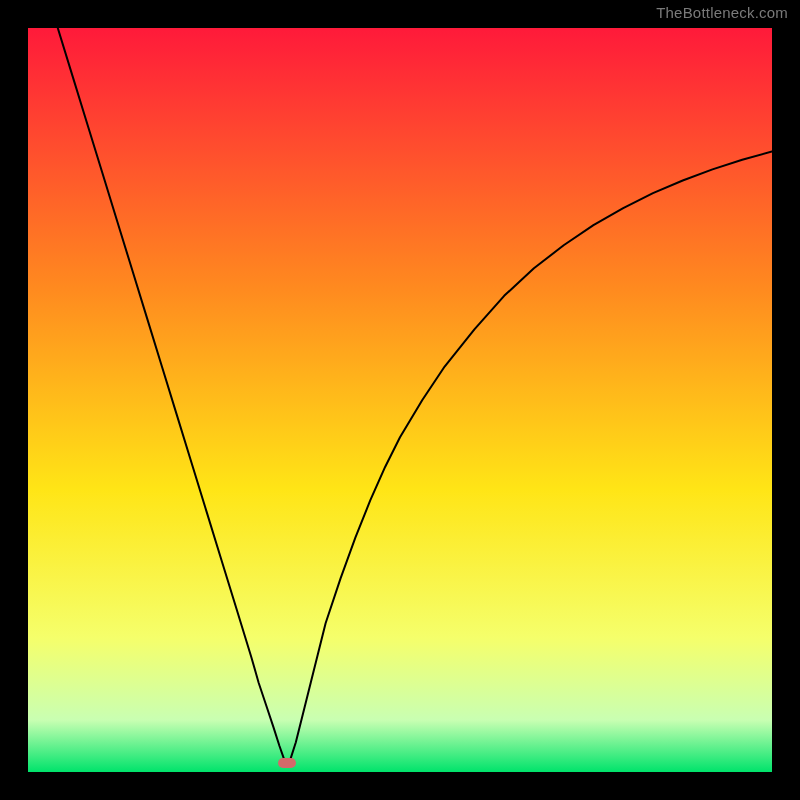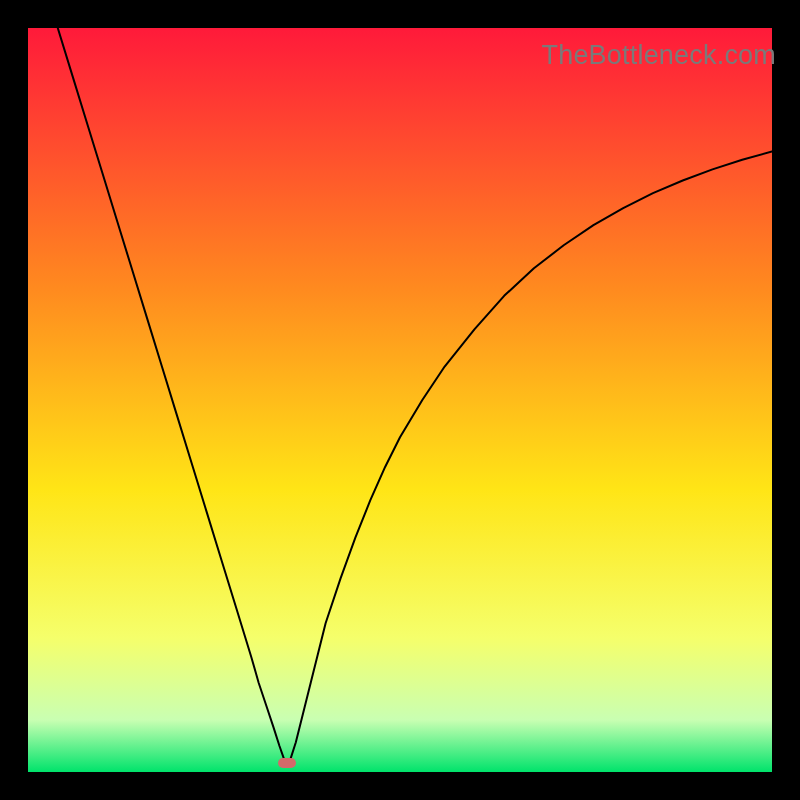--- a/index.html
+++ b/index.html
@@ -22,26 +22,25 @@
   .plot {
     position: absolute;
     left: 0;
     top: 0;
     width: 744px;
     height: 744px;
   }
   .watermark {
     position: absolute;
     top: 4px;
-    right: 24px;
+    right: 12px;
     color: #7a7a7a;
-    font-size: 27px;
+    font-size: 15px;
     font-weight: 500;
     letter-spacing: 0.2px;
-    margin-top: 36px;
   }
   .marker {
     position: absolute;
     width: 18px;
     height: 10px;
     border-radius: 5px;
     transform: translate(-50%, -50%);
   }
 </style>
 </head>

